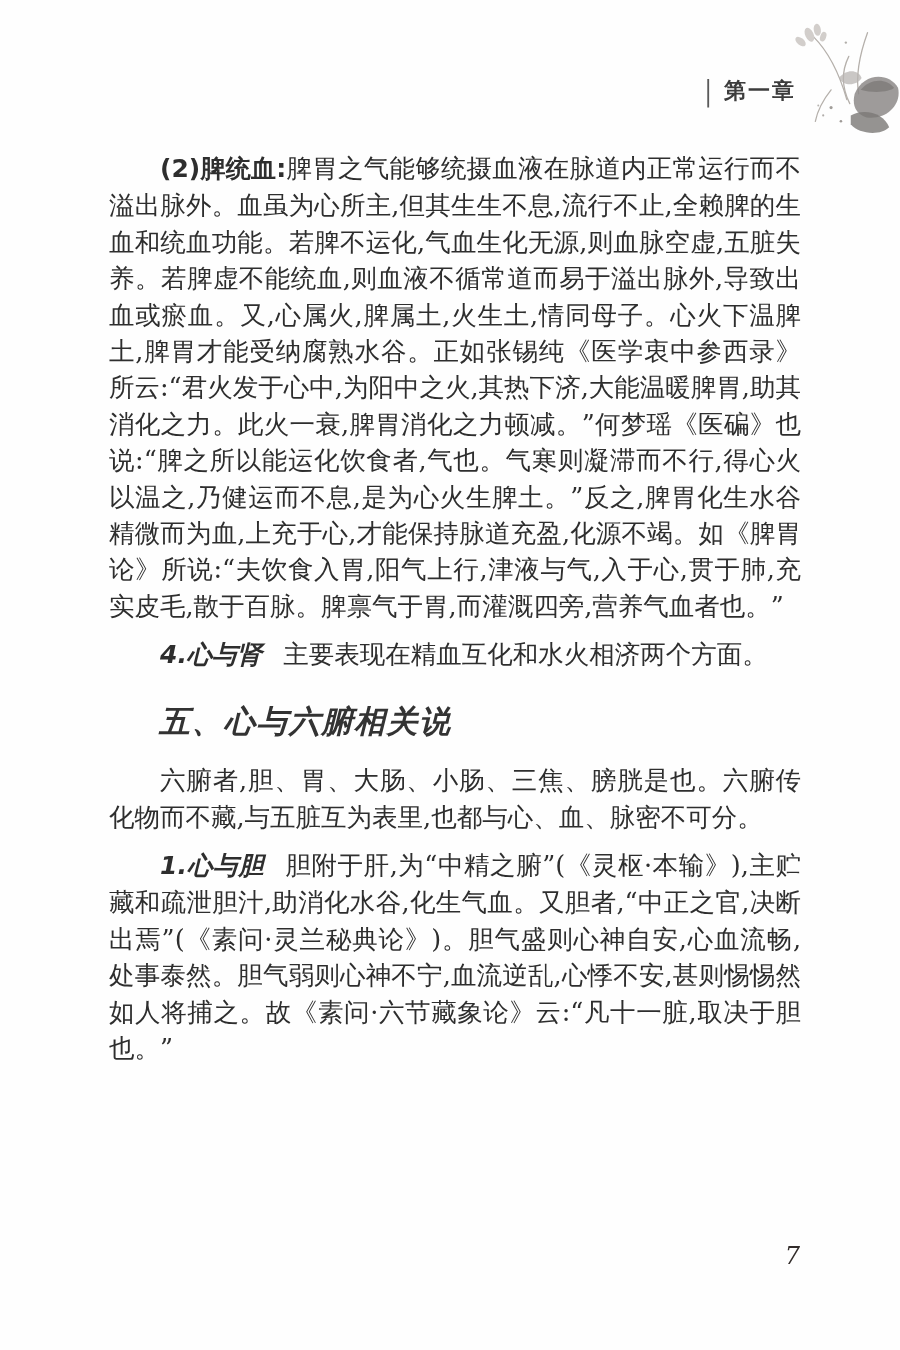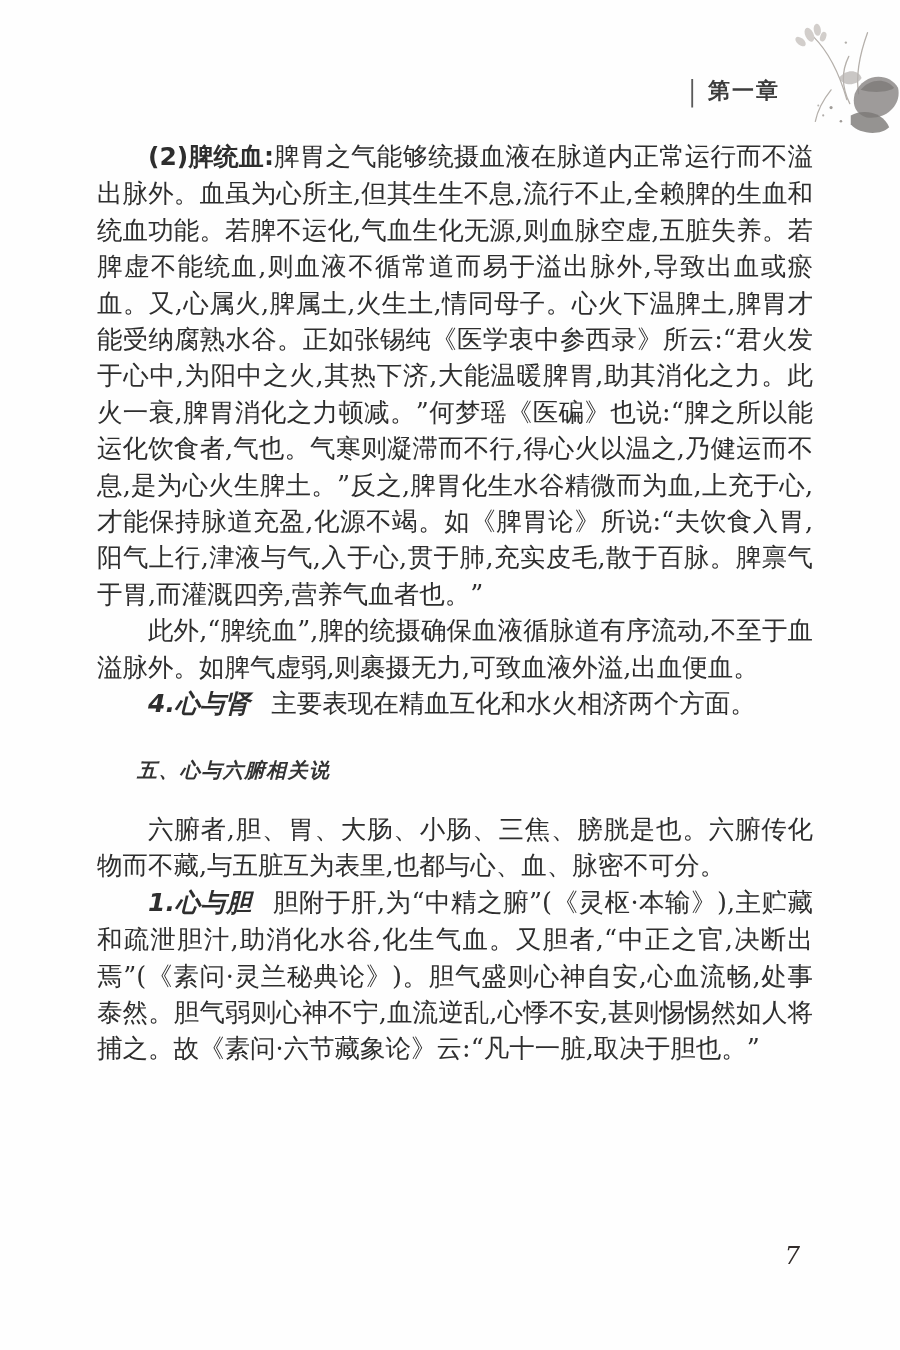--- a/index.html
+++ b/index.html
@@ -28,21 +28,21 @@
     color: #3c3c3c;
     z-index: 2;
   }
   .divider-bar {
     font-weight: 400;
     color: #5a5a5a;
     margin-right: 12px;
     transform: scaleY(1.25);
     display: inline-block;
   }
-  .chapter-label { margin-right: 32px; letter-spacing: 2px; }
+  .chapter-label { margin-right: 16px; letter-spacing: 2px; }
   .chapter-title { letter-spacing: 2px; }
 
   
   .flower {
     position: absolute;
     top: 20px;
     right: 0;
     width: 128px;
     height: 118px;
     z-index: 1;
@@ -53,34 +53,34 @@
     position: absolute;
     top: 138px;
     left: 97px;
     width: 716px;
     font-size: 25.5px;
     line-height: 36.4px;
     text-align: justify;
     text-align-last: left;
   }
   .body-text p {
-    margin: 0;
+    margin: 12px;
     text-indent: 2em;
   }
   .lead {
     font-weight: bold;
     font-family: "DejaVu Sans", "Liberation Sans", sans-serif;
     font-size: 25px;
   }
   .lead.gap { margin-right: 0.85em; font-style: italic; }
   .lead:empty { display: none; }
 
   .section-heading {
     margin: 29px 0 23px 0;
-    font-size: 20px;
+    font-size: 31px;
     font-weight: 600;
     font-style: italic;
     letter-spacing: 1.5px;
     text-indent: 2em;
     font-family: "DejaVu Serif", "Liberation Serif", serif;
     color: #333;
   }
 
   
   .page-number {
@@ -128,21 +128,20 @@
 
   <div class="running-head">
     <span class="divider-bar">|</span>
     <span class="chapter-label">第一章</span>
   </div>
 
   <main class="body-text">
 
     <p><span class="lead">(2)脾统血:</span><span>脾胃之气能够统摄血液在脉道内正常运行而不溢出脉外。血虽为心所主,但其生生不息,流行不止,全赖脾的生血和统血功能。若脾不运化,气血生化无源,则血脉空虚,五脏失养。若脾虚不能统血,则血液不循常道而易于溢出脉外,导致出血或瘀血。又,心属火,脾属土,火生土,情同母子。心火下温脾土,脾胃才能受纳腐熟水谷。正如张锡纯《医学衷中参西录》所云:“君火发于心中,为阳中之火,其热下济,大能温暖脾胃,助其消化之力。此火一衰,脾胃消化之力顿减。”何梦瑶《医碥》也说:“脾之所以能运化饮食者,气也。气寒则凝滞而不行,得心火以温之,乃健运而不息,是为心火生脾土。”反之,脾胃化生水谷精微而为血,上充于心,才能保持脉道充盈,化源不竭。如《脾胃论》所说:“夫饮食入胃,阳气上行,津液与气,入于心,贯于肺,充实皮毛,散于百脉。脾禀气于胃,而灌溉四旁,营养气血者也。”</span></p>
 
-    <p><span>此外,“脾统血”,脾的统摄确保血液循脉道有序流动,不至于血溢脉外。如脾气虚弱,则裹摄无力,可致血液外溢,出血便血。</span></p>
 
     <p><span class="lead gap">4.心与肾</span><span>主要表现在精血互化和水火相济两个方面。</span></p>
 
 
 
     <h2 class="section-heading">五、心与六腑相关说</h2>
 
     <p><span>六腑者,胆、胃、大肠、小肠、三焦、膀胱是也。六腑传化物而不藏,与五脏互为表里,也都与心、血、脉密不可分。</span></p>
 
     <p><span class="lead gap">1.心与胆</span><span>胆附于肝,为“中精之腑”(《灵枢·本输》),主贮藏和疏泄胆汁,助消化水谷,化生气血。又胆者,“中正之官,决断出焉”(《素问·灵兰秘典论》)。胆气盛则心神自安,心血流畅,处事泰然。胆气弱则心神不宁,血流逆乱,心悸不安,甚则惕惕然如人将捕之。故《素问·六节藏象论》云:“凡十一脏,取决于胆也。”</span></p>

